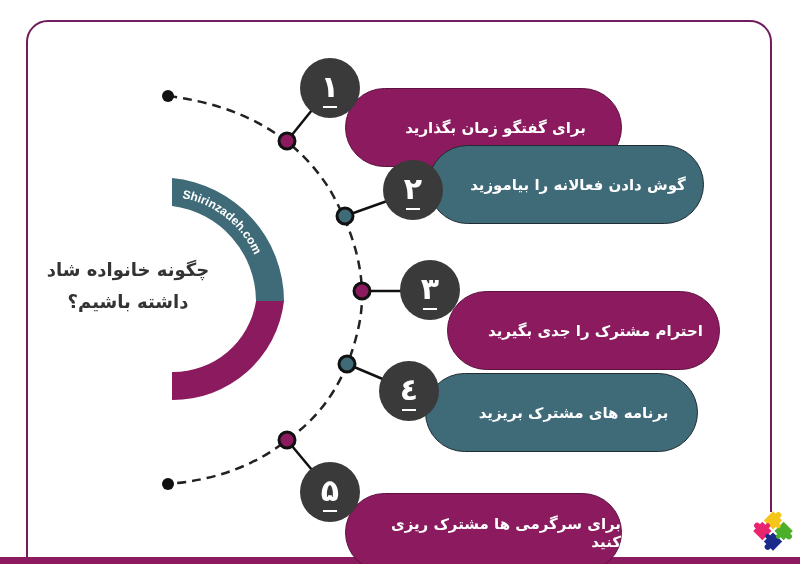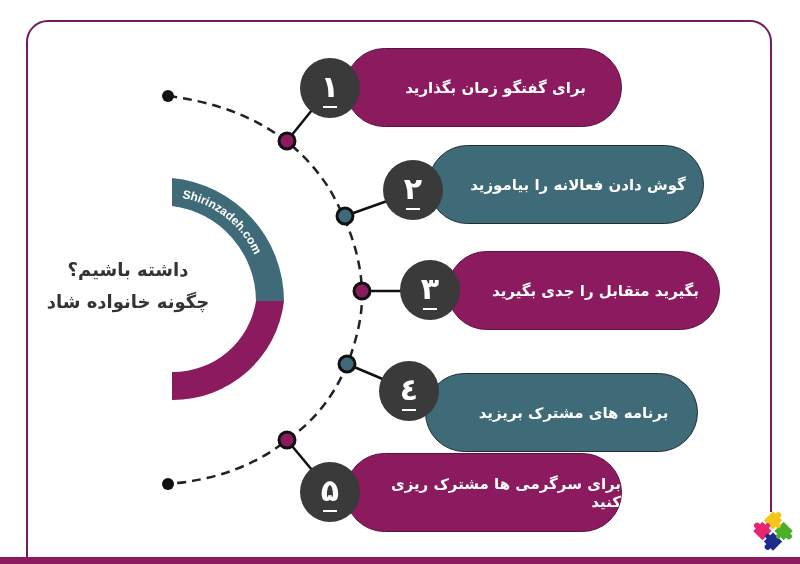--- a/index.html
+++ b/index.html
@@ -15,21 +15,21 @@
   svg.diagram { position: absolute; left: 0; top: 0; }
   .title {
     position: absolute; left: 40px; top: 254px; width: 176px; text-align: center;
     direction: rtl; font-weight: bold; font-size: 18px; line-height: 32px; color: #333333;
   }
   .pill {
     position: absolute; height: 79px; border-radius: 40px; box-sizing: border-box;
     color: #ffffff; font-weight: bold; font-size: 15px; direction: rtl;
     display: flex; align-items: center; justify-content: center;
   }
-  .pill.magenta { background: #8b1a5e; border: 1.5px solid #5e1140; }
+  .pill.magenta { background: #8b1a5e; border: 1.5px solid #5e1140; margin-top: 40px; }
   .pill.teal { background: #3f6a78; border: 1.5px solid #1f2d33; }
   .pill .label { padding-left: 24px; }
   .num {
     position: absolute; width: 60px; height: 60px; border-radius: 50%;
     background: #3a3a3a; color: #ffffff; font-weight: bold; font-size: 30px;
     display: flex; align-items: center; justify-content: center; flex-direction: column;
   }
   .num .digit { line-height: 30px; margin-top: 4px; }
   .num .uline { width: 14px; height: 2px; background: #ffffff; margin-top: 4px; }
   .logo { position: absolute; left: 750px; top: 508px; width: 46px; height: 46px; }
@@ -65,42 +65,42 @@
   <circle cx="168" cy="484" r="6" fill="#111"></circle>
 
   <circle cx="287" cy="141" r="8" fill="#8b1a5e" stroke="#111" stroke-width="3"></circle>
   <circle cx="345" cy="216" r="8" fill="#3f6a78" stroke="#111" stroke-width="3"></circle>
   <circle cx="362" cy="291" r="8" fill="#8b1a5e" stroke="#111" stroke-width="3"></circle>
   <circle cx="347" cy="364" r="8" fill="#3f6a78" stroke="#111" stroke-width="3"></circle>
   <circle cx="287" cy="440" r="8" fill="#8b1a5e" stroke="#111" stroke-width="3"></circle>
 </svg>
 
 <div class="title">
+  <div>چگونه خانواده شاد</div>
   <div>داشته باشیم؟</div>
-  <div>چگونه خانواده شاد</div>
 </div>
 
 <div class="pill magenta" style="left:345px; top:48px; width:277px;">
   <span class="label">برای گفتگو زمان بگذارید</span>
 </div>
 <div class="num" style="left:300px; top:58px;">
   <span class="digit">۱</span>
   <span class="uline"></span>
 </div>
 
 <div class="pill teal" style="left:428px; top:145px; width:276px;">
   <span class="label">گوش دادن فعالانه را بیاموزید</span>
 </div>
 <div class="num" style="left:383px; top:160px;">
   <span class="digit">۲</span>
   <span class="uline"></span>
 </div>
 
 <div class="pill magenta" style="left:447px; top:251px; width:273px;">
-  <span class="label">بگیرید متقابل را جدی بگیرید</span>
+  <span class="label">احترام مشترک را جدی بگیرید</span>
 </div>
 <div class="num" style="left:400px; top:260px;">
   <span class="digit">۳</span>
   <span class="uline"></span>
 </div>
 
 <div class="pill teal" style="left:425px; top:351px; width:273px;margin-top:22px;">
   <span class="label">برنامه های مشترک بریزید</span>
 </div>
 <div class="num" style="left:379px; top:361px;">

